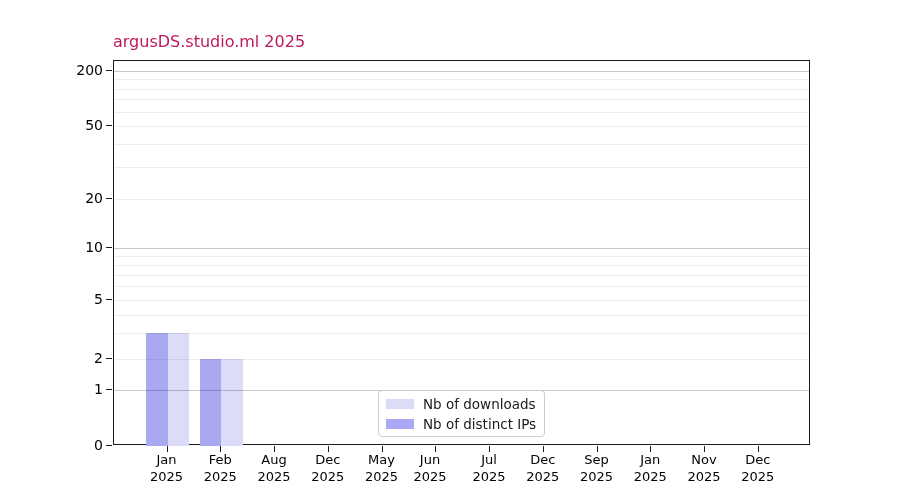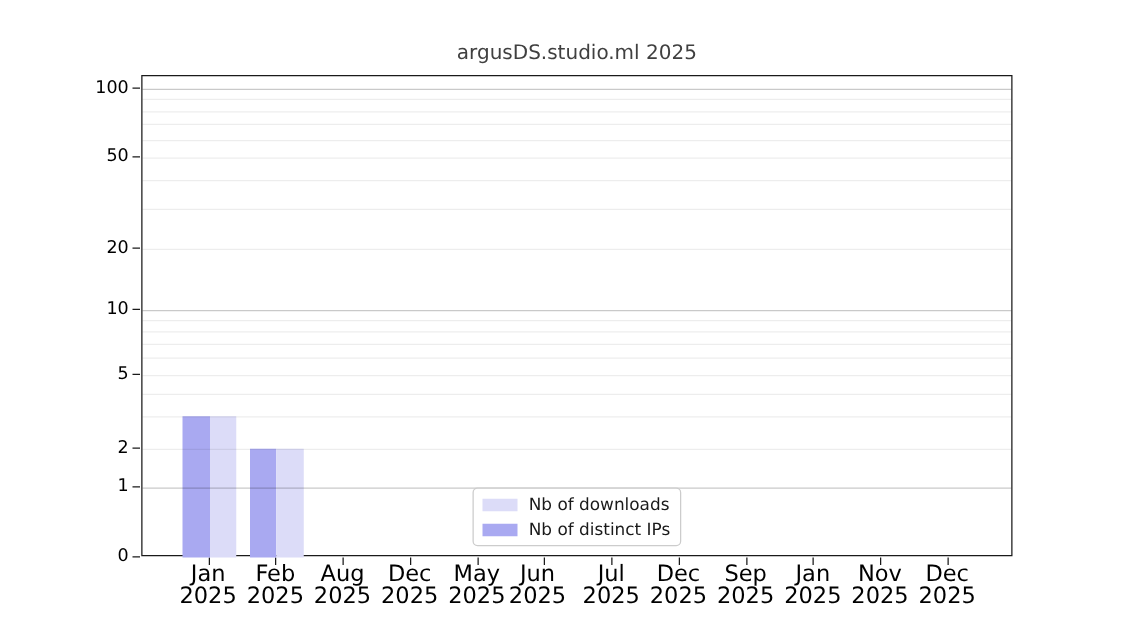--- a/index.html
+++ b/index.html
@@ -2,38 +2,38 @@
 <html><head>
 <meta charset="utf-8">
 <style>
   html,body { margin:0; padding:0; background:#ffffff; }
   .figure {
     position:relative; width:900px; height:500px; background:#ffffff;
     font-family:"DejaVu Sans", sans-serif; color:#000; overflow:hidden;
   }
   .chart-title {
     position:absolute; left:113px; top:32px; width:697px;
-    text-align:center; font-size:16px; color:#404040;
+    text-align:left; font-size:16px; color:#be185d;
   }
   .plot-area {
     position:absolute; left:113px; top:60px; width:697px; height:385px;
     border:1px solid #1a1a1a; box-sizing:border-box; background:#ffffff;
   }
   .bar { position:absolute; z-index:1; }
   .gridline { position:absolute; left:0; width:100%; height:1px; z-index:2; }
   .gridline.minor { background:rgba(0,0,0,0.07); }
   .gridline.major { background:rgba(0,0,0,0.21); }
   .ytick { position:absolute; height:1px; width:6px; background:#1a1a1a; }
   .ytick-label {
     position:absolute; width:48px; text-align:right; font-size:14px;
     transform:translateY(-50%); color:#000;
   }
   .xtick { position:absolute; width:1px; height:6px; background:#1a1a1a; }
   .xtick-label {
-    position:absolute; width:64px; text-align:center; font-size:18px;
+    position:absolute; width:64px; text-align:center; font-size:13px;
     line-height:17px; color:#000;
   }
   .legend {
     position:absolute; left:378px; top:390px; width:167px; height:47px;
     background:rgba(255,255,255,0.85); border:1px solid #cccccc;
     border-radius:4px; box-sizing:border-box; z-index:3;
     display:flex; flex-direction:column; justify-content:center; gap:3px;
     padding-left:7px;
   }
   .legend-row { display:flex; align-items:center; gap:9px; height:17px; }
@@ -79,21 +79,21 @@
       <div class="ytick-label" style="left: 55px; top: 357.7px;">2</div>
       <div class="ytick" style="left: 106px; top: 299.3px;"></div>
       <div class="ytick-label" style="left: 55px; top: 299.3px;">5</div>
       <div class="ytick" style="left: 106px; top: 246.7px;"></div>
       <div class="ytick-label" style="left: 55px; top: 246.7px;">10</div>
       <div class="ytick" style="left: 106px; top: 198.3px;"></div>
       <div class="ytick-label" style="left: 55px; top: 198.3px;">20</div>
       <div class="ytick" style="left: 106px; top: 125px;"></div>
       <div class="ytick-label" style="left: 55px; top: 125px;">50</div>
       <div class="ytick" style="left: 106px; top: 70px;"></div>
-      <div class="ytick-label" style="left: 55px; top: 70px;">100</div>
+      <div class="ytick-label" style="left: 55px; top: 70px;">200</div>
       <div class="xtick" style="left: 166.5px; top: 446px;"></div>
       <div class="xtick-label" style="left: 134.5px; top: 451px;">
         <div>Jan</div>
         <div>2025</div>
       </div>
       <div class="xtick" style="left: 220.25px; top: 446px;"></div>
       <div class="xtick-label" style="left: 188.25px; top: 451px;">
         <div>Feb</div>
         <div>2025</div>
       </div>

